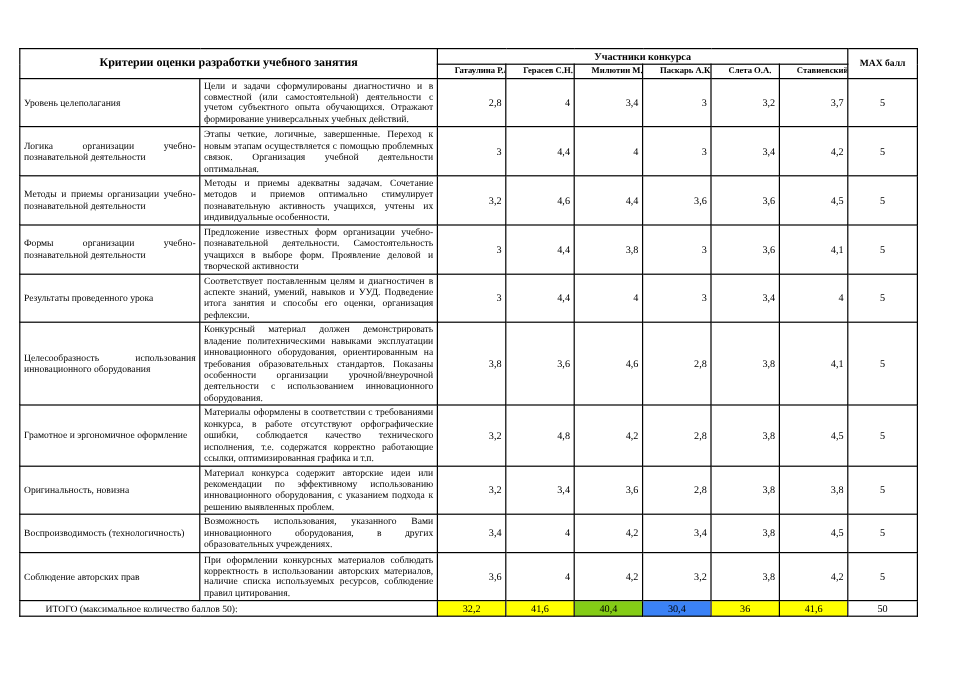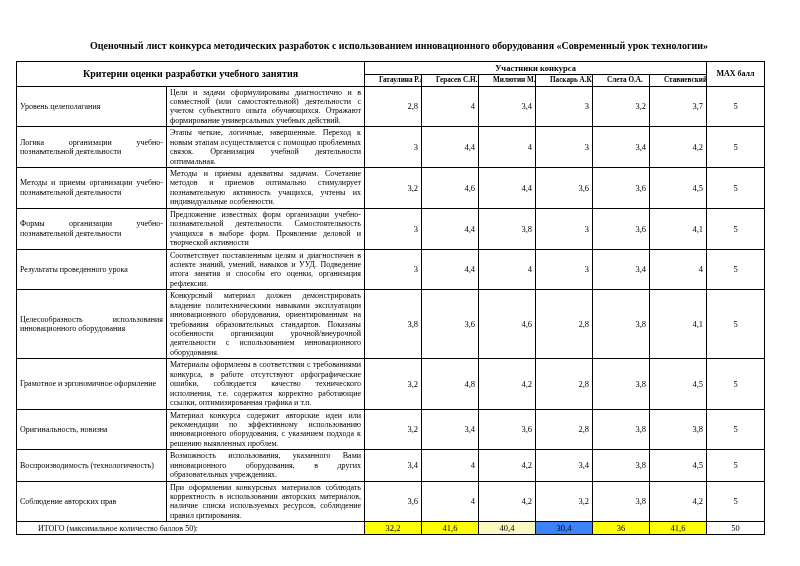--- a/index.html
+++ b/index.html
@@ -38,21 +38,20 @@
   td.desc{text-align:justify;}
   td.score{text-align:right;font-size:8.5px;}
   td.maxcell{text-align:center;font-size:8.5px;}
   td.total-label{text-align:left;font-size:8px;padding-left:21px;}
   td.total-score{text-align:center;font-size:8.5px;}
 </style>
 </head>
 <body>
 
 <div class="page">
-  <h1 class="doc-title">Оценочный лист конкурса методических разработок с использованием инновационного оборудования «Современный урок технологии»</h1>
 
   <table class="score-table">
     <colgroup>
       <col style="width:150px">
       <col style="width:198px">
       <col style="width:57px">
         <col style="width:57px">
         <col style="width:57px">
       <col style="width:57px">
         <col style="width:57px">
@@ -182,21 +181,21 @@
           <td class="score">4,2</td>
           <td class="score">3,2</td>
           <td class="score">3,8</td>
           <td class="score">4,2</td>
           <td class="maxcell">5</td>
         </tr>
         <tr>
           <td class="total-label" colspan="2">ИТОГО (максимальное количество баллов 50):</td>
           <td class="total-score" style="background: rgb(255, 255, 0);">32,2</td>
           <td class="total-score" style="background: rgb(255, 255, 0);">41,6</td>
-          <td class="total-score" style="background: #fef9c3;">40,4</td>
+          <td class="total-score" style="background: #84cc16;">40,4</td>
           <td class="total-score" style="background: #3b82f6; margin-top: 14px;">30,4</td>
           <td class="total-score" style="background: rgb(255, 255, 0);">36</td>
           <td class="total-score" style="background: rgb(255, 255, 0);">41,6</td>
           <td class="maxcell">50</td>
         </tr>
       </tbody>
   </table>
 </div>
 
 </body></html>

